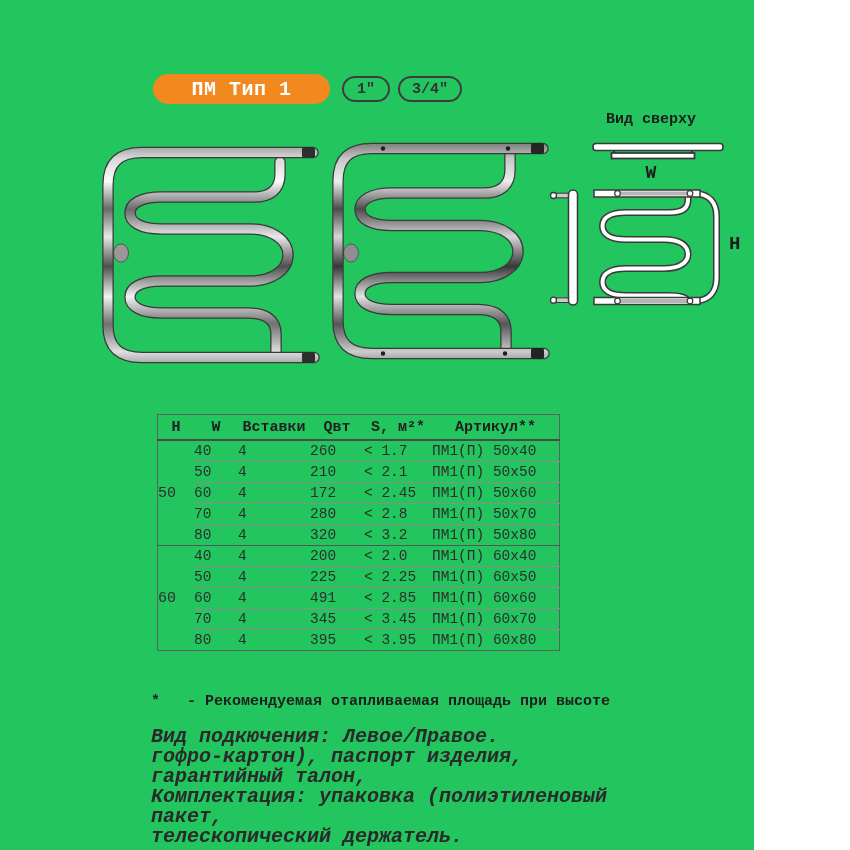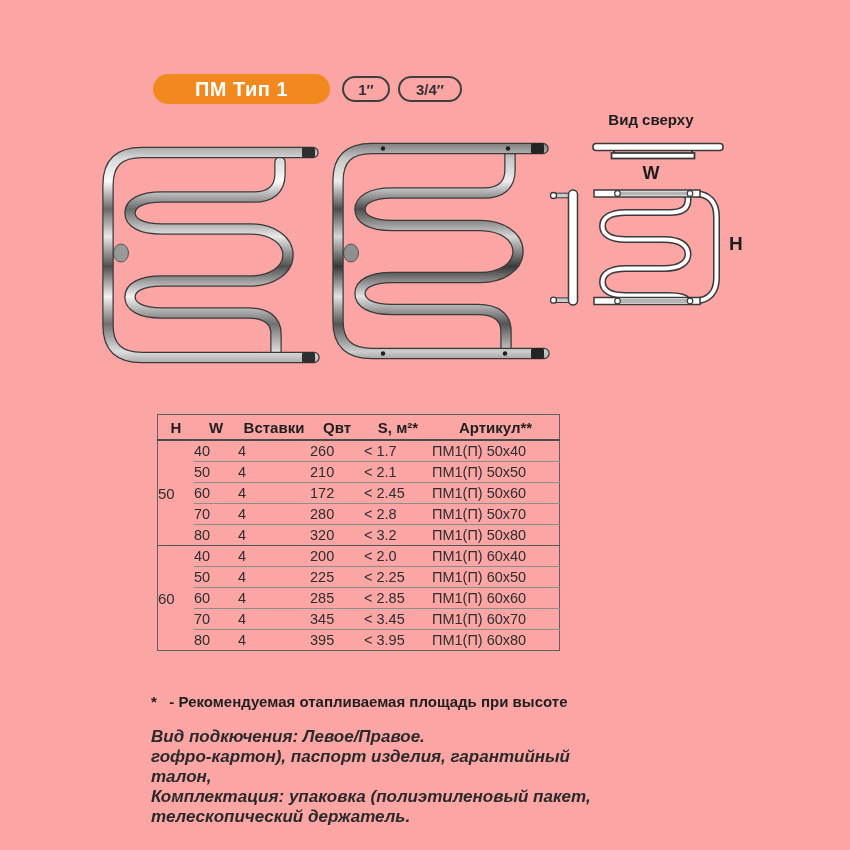--- a/index.html
+++ b/index.html
@@ -1,17 +1,17 @@
 <!DOCTYPE html>
 <html><head>
 <meta charset="utf-8">
 <style>
   html,body{margin:0;padding:0;background:#fff;}
-  #page{position:relative;width:850px;height:850px;background:#fca5a5;overflow:hidden;
-        font-family:Liberation Sans, sans-serif;color:#2b2b2b;}
+  #page{position:relative;width:754px;height:850px;background:#22c55e;overflow:hidden;
+        font-family:Liberation Mono, monospace;color:#2b2b2b;}
 
   
   .type-badge{position:absolute;left:153px;top:74px;width:177px;height:30px;border-radius:16px;
     display:flex;align-items:center;justify-content:center;font-size:20px;font-weight:700;letter-spacing:.5px;}
   .size-badge{position:absolute;top:76px;height:26px;border:2.2px solid #3e3e40;border-radius:14px;
     display:flex;align-items:center;justify-content:center;font-size:15px;font-weight:600;color:#333;box-sizing:border-box;}
   #size1{left:342px;width:48px;}
   #size2{left:398px;width:64px;}
 
   
@@ -36,21 +36,21 @@
   #specTable th:nth-child(5){width:68px;}
   #specTable th:nth-child(6){width:127px;}
   #specTable tr.group-end td{border-bottom:1.8px solid #555;}
   #specTable tr.final td{border-bottom:none;}
   #specTable td.hcell{font-size:15px;border-bottom:1.8px solid #555;}
   #specTable td.hcell.final{border-bottom:none;}
 
   
   #footnotes{position:absolute;left:151px;top:649px;width:460px;font-size:15px;font-weight:700;
     color:#1f1f1f;line-height:21px;white-space:pre-wrap;}
-  #details{position:absolute;left:151px;top:727px;width:480px;font-size:17px;font-weight:700;
+  #details{position:absolute;left:151px;top:727px;width:480px;font-size:20px;font-weight:700;
     font-style:italic;color:#2a2a2a;line-height:20px;}
 
   
   .tube-dark{fill:none;stroke:#3a3a3a;stroke-width:11.5;stroke-linecap:round;stroke-linejoin:round;}
   .tube-chrome{fill:none;stroke-width:9;stroke-linecap:round;stroke-linejoin:round;}
   .line-outline{fill:none;stroke:#3a3a3a;stroke-width:7;stroke-linecap:round;stroke-linejoin:round;}
   .line-inner{fill:none;stroke:#ffffff;stroke-width:4;stroke-linecap:round;stroke-linejoin:round;}
 </style>
 </head>
 <body>
@@ -209,21 +209,21 @@
         <tr>
           <td>50</td>
           <td>4</td>
           <td>225</td>
           <td>&lt; 2.25</td>
           <td>ПМ1(П) 60x50</td>
         </tr>
         <tr>
           <td>60</td>
           <td>4</td>
-          <td>285</td>
+          <td>491</td>
           <td>&lt; 2.85</td>
           <td>ПМ1(П) 60x60</td>
         </tr>
         <tr>
           <td>70</td>
           <td>4</td>
           <td>345</td>
           <td>&lt; 3.45</td>
           <td>ПМ1(П) 60x70</td>
         </tr>

